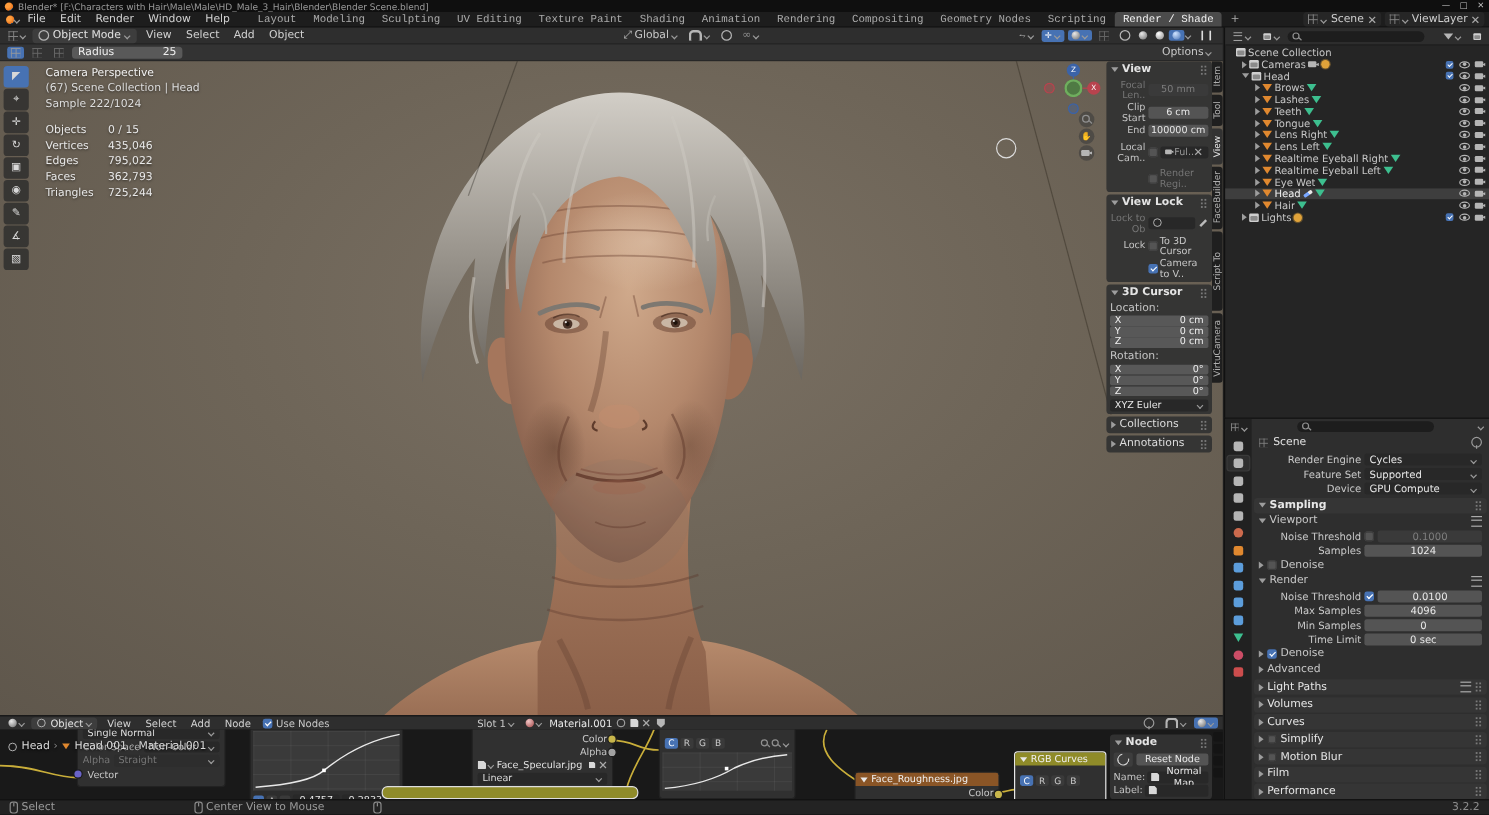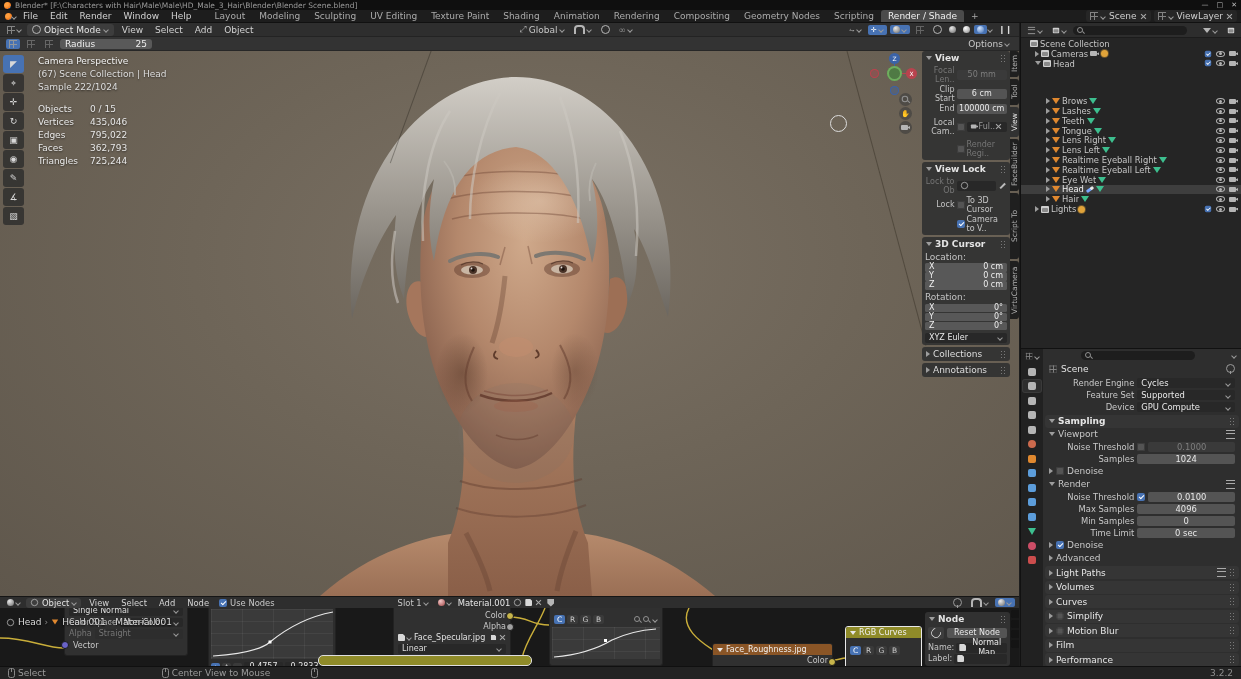--- a/index.html
+++ b/index.html
@@ -13,21 +13,21 @@
   
   .titlebar{left:0;top:0;width:1241px;height:10px;background:#0f0f0f;display:flex;align-items:center;
             font-size:7.5px;color:#9a9a9a;padding:0 4px;box-sizing:border-box;gap:4px;}
   .win-controls{margin-left:auto;display:flex;gap:8px;color:#bdbdbd;font-size:7px;}
   .blender-logo{width:7px;height:7px;border-radius:50%;background:radial-gradient(circle at 35% 35%,#ff9d3c 30%,#e8731d 70%,#2d5a87 71%);}
 
   
   .topbar{left:0;top:10px;width:1241px;height:13px;background:#1d1d1d;display:flex;align-items:center;
           border-bottom:1px solid #111;box-sizing:border-box;}
   .menu-item{padding:0 6px;color:#d2d2d2;}
-  .ws-tabs{display:flex;align-items:flex-start;margin-left:10px;}
+  .ws-tabs{display:flex;align-items:flex-start;margin-left:10px;font-family:Liberation Mono, monospace;}
   .ws-tab{padding:1px 7px;color:#ababab;border-radius:3px 3px 0 0;}
   .ws-tab.active{background:#4b4b4b;color:#f0f0f0;}
   .topbar-right{margin-left:auto;display:flex;align-items:center;gap:3px;padding-right:4px;}
   .sel-chip{display:flex;align-items:center;gap:3px;background:#262626;border-radius:3px;padding:1px 4px;color:#cfcfcf;}
 
   
   .ddv{width:5px;height:5px;position:relative;display:inline-block;}
   .ddv::after{content:"";position:absolute;left:0;top:1px;width:3px;height:3px;border-right:1px solid #9a9a9a;
               border-bottom:1px solid #9a9a9a;transform:rotate(45deg);}
   .arr{width:0;height:0;border-style:solid;display:inline-block;flex:none;}
@@ -649,21 +649,21 @@
         <div class="ol-row" style="padding-left: 14px;">
           <span class="arr d"></span>
           <span class="i-coll"></span>
           <span class="ellip">Head</span>
           <span class="ol-right">
             <span class="chk on" style="transform: scale(0.8);"></span>
             <span class="i-eye"></span>
             <span class="i-cam"></span>
           </span>
         </div>
-        <div class="ol-row" style="padding-left: 25px; margin-top: 28px;">
+        <div class="ol-row" style="padding-left: 25px;">
           <span class="arr r"></span>
           <span class="tri"></span>
           <span class="ellip">Brows</span>
           <span class="tri g"></span>
           <span class="ol-right">
             <span class="i-eye"></span>
             <span class="i-cam"></span>
           </span>
         </div>
         <div class="ol-row" style="padding-left: 25px;">

